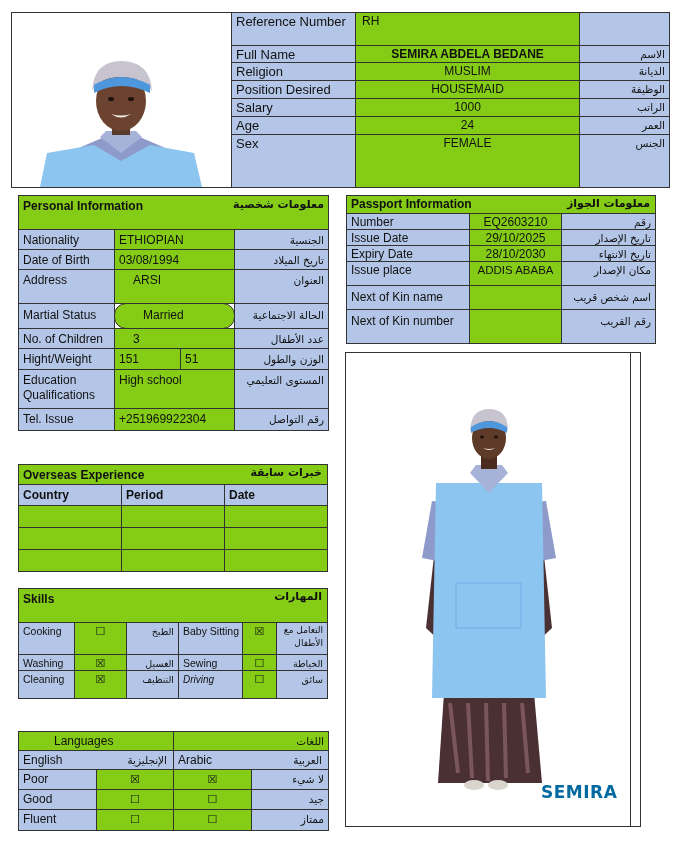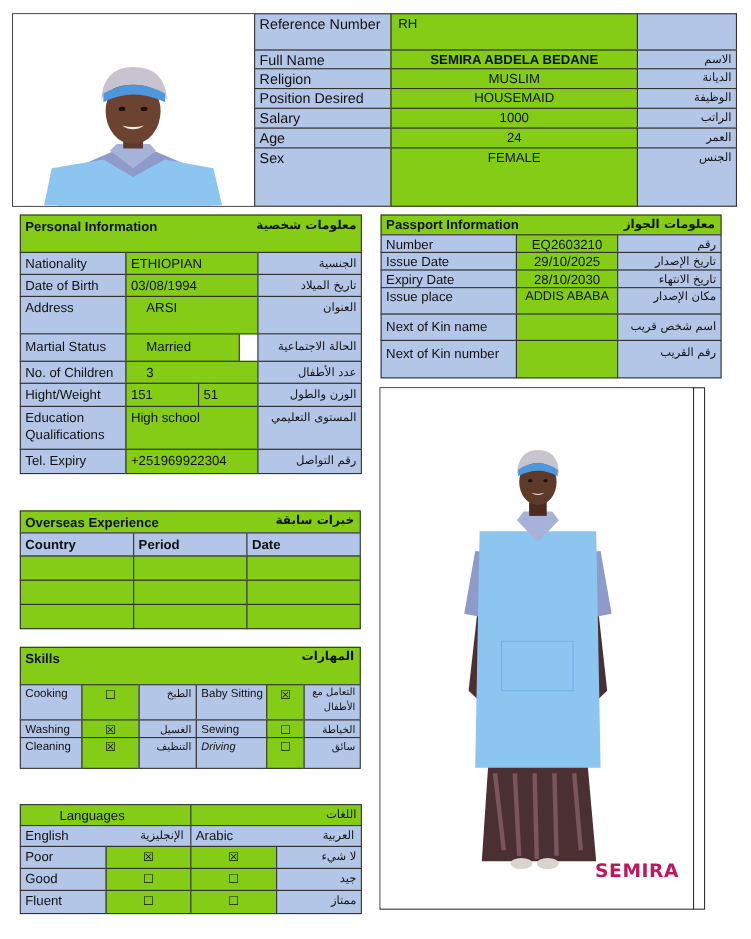--- a/index.html
+++ b/index.html
@@ -8,21 +8,21 @@
   .abs { position: absolute; }
   .blue { background: #b4c6e7; }
   .white { background: #84cc16; }
   .cell { position: absolute; border: 1px solid #333; overflow: hidden; line-height: 15px; padding: 1px 4px; white-space: nowrap; }
   .ar { direction: rtl; text-align: right; font-family: "DejaVu Sans", sans-serif; font-size: 10.5px; }
   .ctr { text-align: center; }
   .bold { font-weight: bold; }
   .box { position: absolute; border: 1px solid #333; }
   .chk { font-family: "DejaVu Sans", sans-serif; font-size: 11px; }
   .photo-wrap { position: absolute; overflow: hidden; background: #fff; }
-  .sig { font-family: "DejaVu Sans", sans-serif; font-weight: 900; font-size: 17px; letter-spacing: 0.5px; color: #be185d; }
+  .sig { font-family: "DejaVu Sans", sans-serif; font-weight: 900; font-size: 17px; letter-spacing: 0.5px; color: #0369a1; }
 </style>
 </head>
 <body>
 
 <div class="box" style="left:11px;top:12px;width:221px;height:176px;">
   <div class="photo-wrap" style="left:0;top:0;width:219px;height:174px;">
     <svg width="219" height="174" viewBox="0 0 219 174">
 
       <path d="M40 174 L55 140 L90 125 L130 125 L165 140 L180 174 Z" fill="#8e9ac9"></path>
 
@@ -81,40 +81,40 @@
 
 <div class="cell blue" style="left:18px;top:249px;width:97px;height:21px;padding-top:3px;">Date of Birth</div>
 <div class="cell white" style="left:114px;top:249px;width:121px;height:21px;padding-top:3px;">03/08/1994</div>
 <div class="cell blue ar" style="left:234px;top:249px;width:95px;height:21px;padding-top:3px;">تاريخ الميلاد</div>
 
 <div class="cell blue" style="left:18px;top:269px;width:97px;height:35px;padding-top:3px;">Address</div>
 <div class="cell white" style="left:114px;top:269px;width:121px;height:35px;padding-top:3px;padding-left:18px;">ARSI</div>
 <div class="cell blue ar" style="left:234px;top:269px;width:95px;height:35px;padding-top:3px;">العنوان</div>
 
 <div class="cell blue" style="left:18px;top:303px;width:97px;height:26px;padding-top:4px;">Martial Status</div>
-<div class="cell white" style="left:114px;top:303px;width:104px;height:26px;padding-top:4px;padding-left:18px;">Married</div>
+<div class="cell white" style="left:114px;top:303px;width:121px;height:26px;padding-top:4px;padding-left:28px;border-radius:12px;">Married</div>
 <div class="cell blue ar" style="left:234px;top:303px;width:95px;height:26px;padding-top:4px;">الحالة الاجتماعية</div>
 
 <div class="cell blue" style="left:18px;top:328px;width:97px;height:21px;padding-top:3px;">No. of Children</div>
 <div class="cell white" style="left:114px;top:328px;width:121px;height:21px;padding-top:3px;padding-left:18px;">3</div>
 <div class="cell blue ar" style="left:234px;top:328px;width:95px;height:21px;padding-top:3px;">عدد الأطفال</div>
 
 <div class="cell blue" style="left:18px;top:348px;width:97px;height:22px;padding-top:3px;">Hight/Weight</div>
 <div class="cell white" style="left:114px;top:348px;width:67px;height:22px;padding-top:3px;">151</div>
 <div class="cell white" style="left:180px;top:348px;width:55px;height:22px;padding-top:3px;">51</div>
 <div class="cell blue ar" style="left:234px;top:348px;width:95px;height:22px;padding-top:3px;">الوزن والطول</div>
 
 <div class="cell blue" style="left:18px;top:369px;width:97px;height:40px;padding-top:3px;">
   <div>Education</div>
   <div>Qualifications</div>
 </div>
 <div class="cell white" style="left:114px;top:369px;width:121px;height:40px;padding-top:3px;">High school</div>
 <div class="cell blue ar" style="left:234px;top:369px;width:95px;height:40px;padding-top:3px;">المستوى التعليمي</div>
 
-<div class="cell blue" style="left:18px;top:408px;width:97px;height:23px;padding-top:3px;">Tel. Expiry</div>
+<div class="cell blue" style="left:18px;top:408px;width:97px;height:23px;padding-top:3px;">Tel. Issue</div>
 <div class="cell white" style="left:114px;top:408px;width:121px;height:23px;padding-top:3px;">+251969922304</div>
 <div class="cell blue ar" style="left:234px;top:408px;width:95px;height:23px;padding-top:3px;">رقم التواصل</div>
 
 <div class="cell white bold" style="left:346px;top:195px;width:310px;height:19px;padding-top:1px;">Passport Information</div>
 <div class="abs ar bold" style="left:540px;top:197px;width:110px;font-size:11px;">معلومات الجواز</div>
 
 <div class="cell blue" style="left:346px;top:213px;width:124px;height:17px;">Number</div>
 <div class="cell white ctr" style="left:469px;top:213px;width:93px;height:17px;">EQ2603210</div>
 <div class="cell blue ar" style="left:561px;top:213px;width:95px;height:17px;">رقم</div>
 

